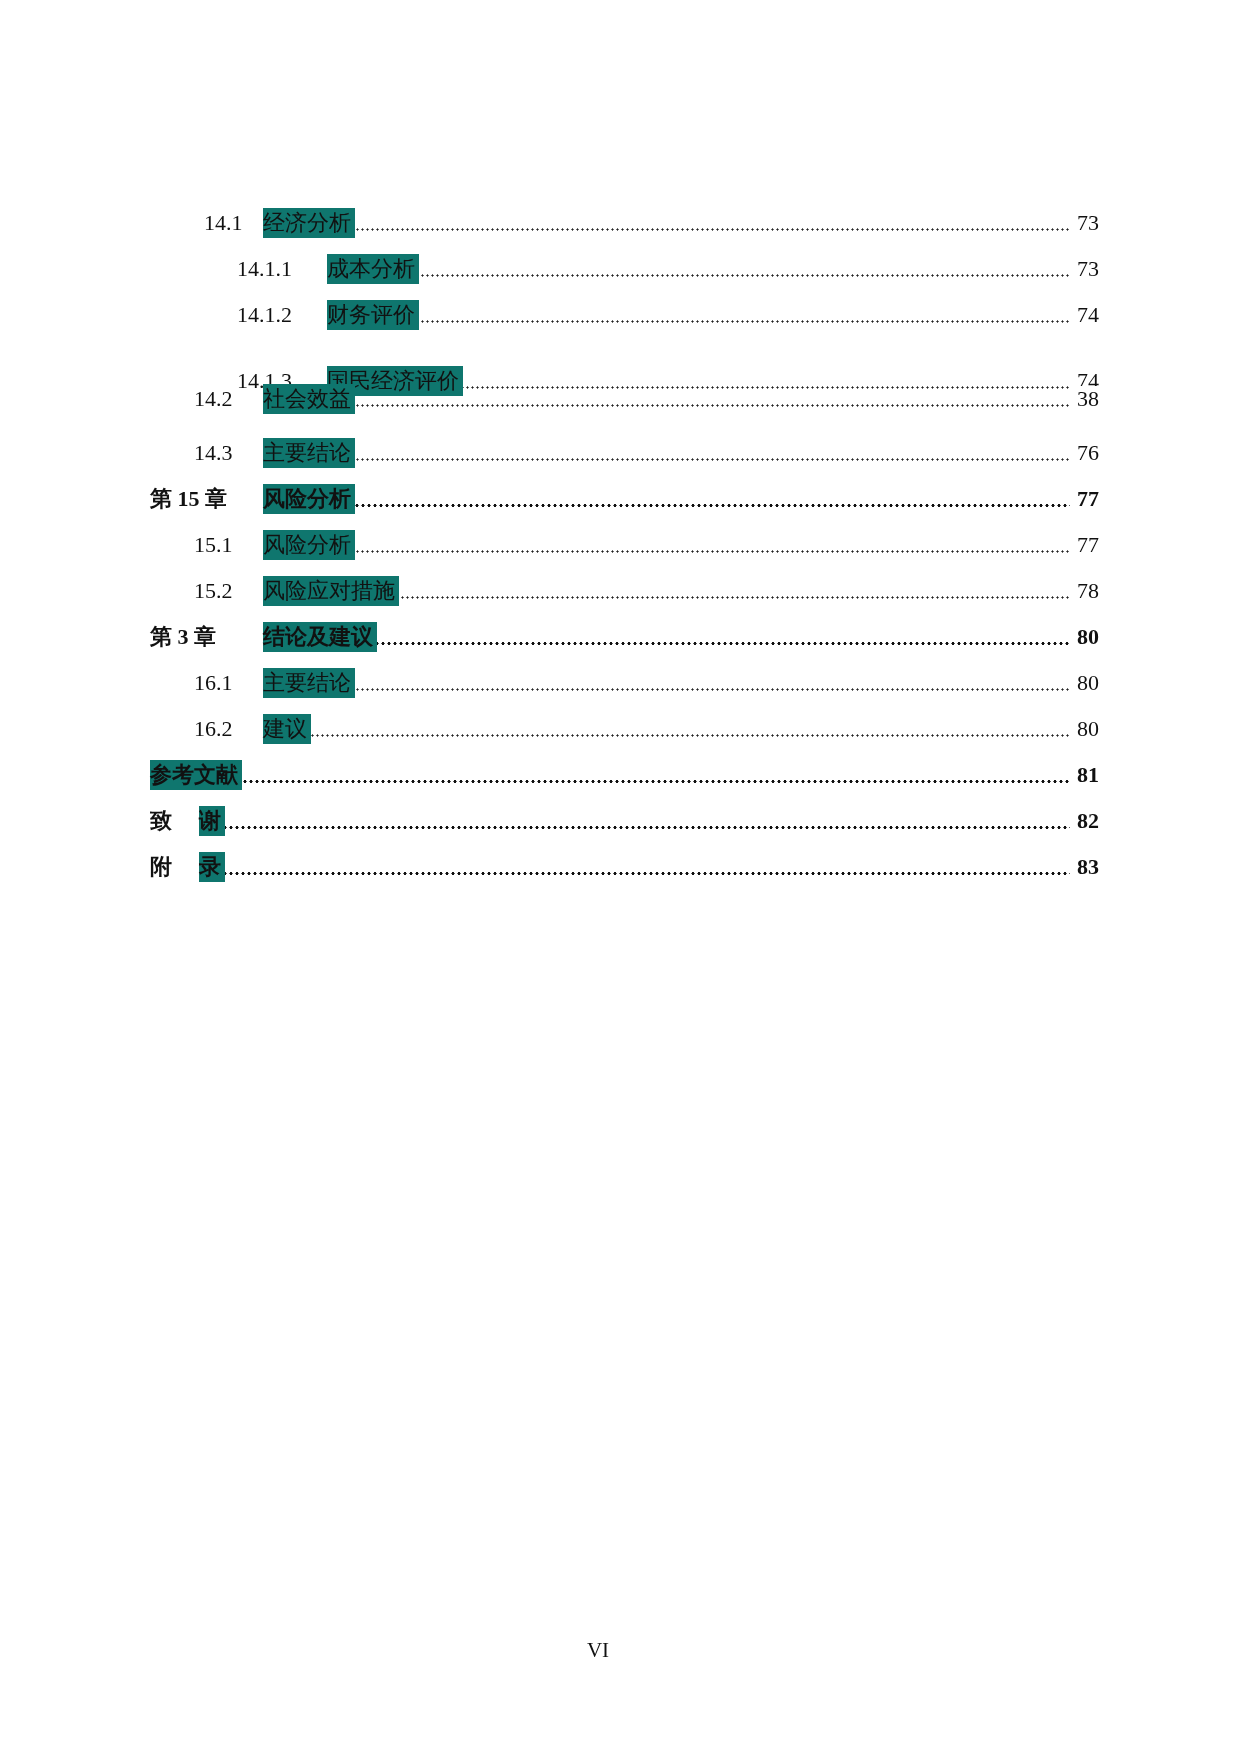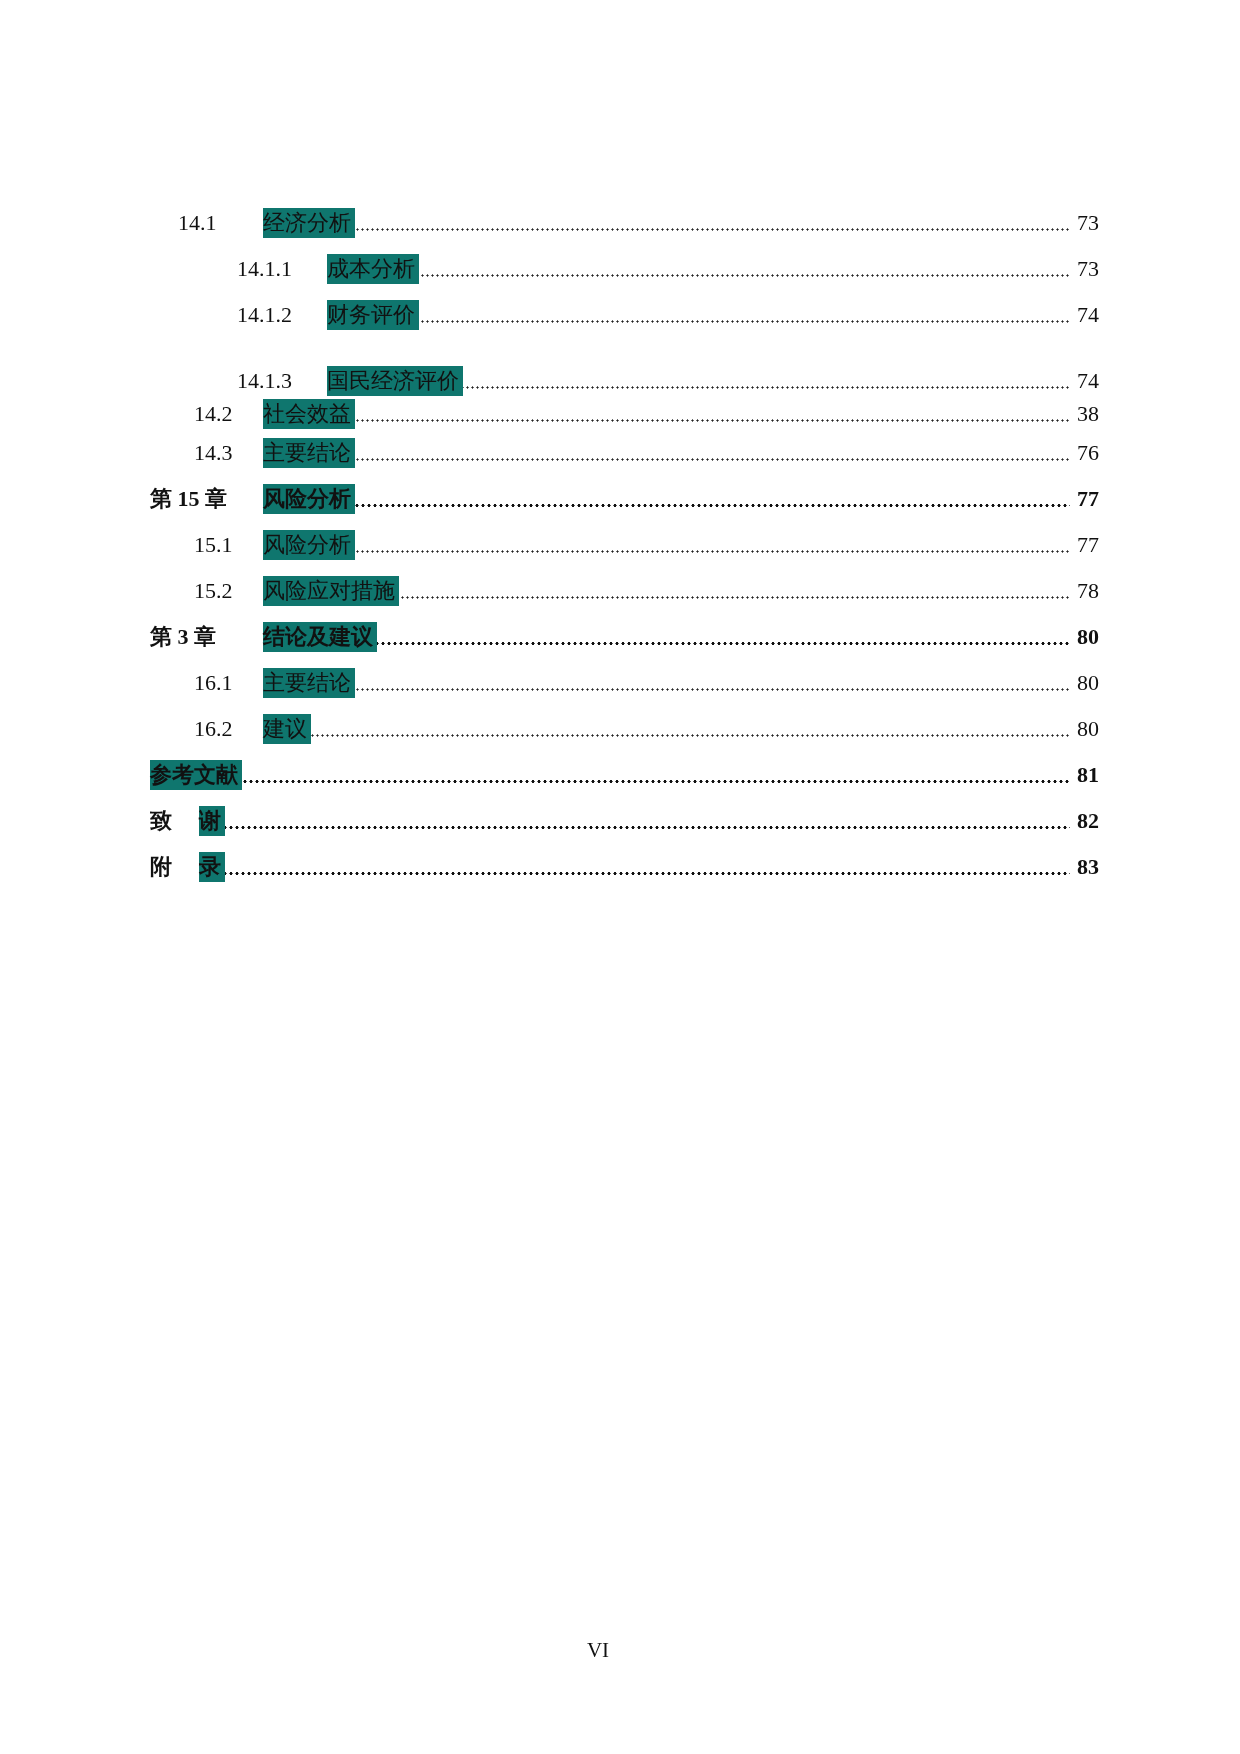--- a/index.html
+++ b/index.html
@@ -17,21 +17,21 @@
     .page { position: absolute; right: 141px; background: #fff; padding-left: 4px; z-index: 2; }
     .bold { font-weight: bold; }
     .footer { position: absolute; top: 1638px; left: 0; width: 1196px; text-align: center; font-size: 21px; }
   </style>
 </head>
 <body>
 
 <div class="toc">
 
   <div class="row" style="top:200px">
-    <span class="num" style="left:178px">14.1</span>
+    <span class="num" style="left:204px">14.1</span>
     <span class="title" style="left:263px">经济分析</span>
     <span class="dots" style="left:300px; right:170px"></span>
     <span class="page">73</span>
   </div>
 
   <div class="row" style="top:246px">
     <span class="num" style="left:237px">14.1.1</span>
     <span class="title" style="left:327px">成本分析</span>
     <span class="dots" style="left:360px; right:170px"></span>
     <span class="page">73</span>
@@ -44,21 +44,21 @@
     <span class="page">74</span>
   </div>
 
   <div class="row" style="top:358px">
     <span class="num" style="left:237px">14.1.3</span>
     <span class="title" style="left:327px">国民经济评价</span>
     <span class="dots" style="left:400px; right:170px"></span>
     <span class="page">74</span>
   </div>
 
-  <div class="row" style="top:391px">
+  <div class="row" style="top:376px">
     <span class="num" style="left:194px">14.2</span>
     <span class="title" style="left:263px">社会效益</span>
     <span class="dots" style="left:300px; right:170px"></span>
     <span class="page">38</span>
   </div>
 
   <div class="row" style="top:430px">
     <span class="num" style="left:194px">14.3</span>
     <span class="title" style="left:263px">主要结论</span>
     <span class="dots" style="left:300px; right:170px"></span>

